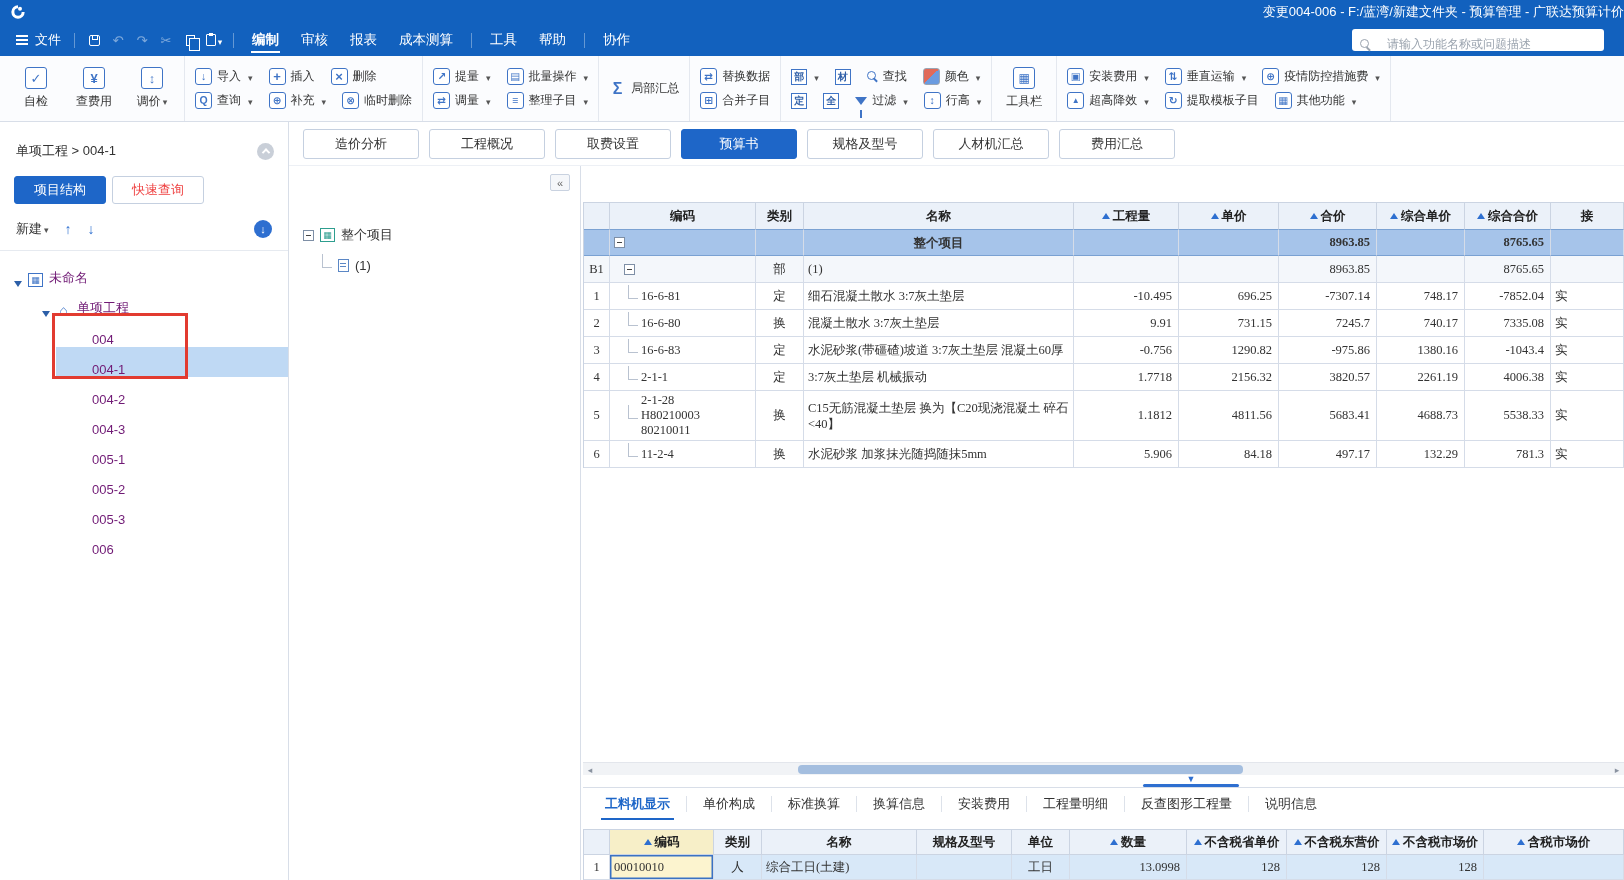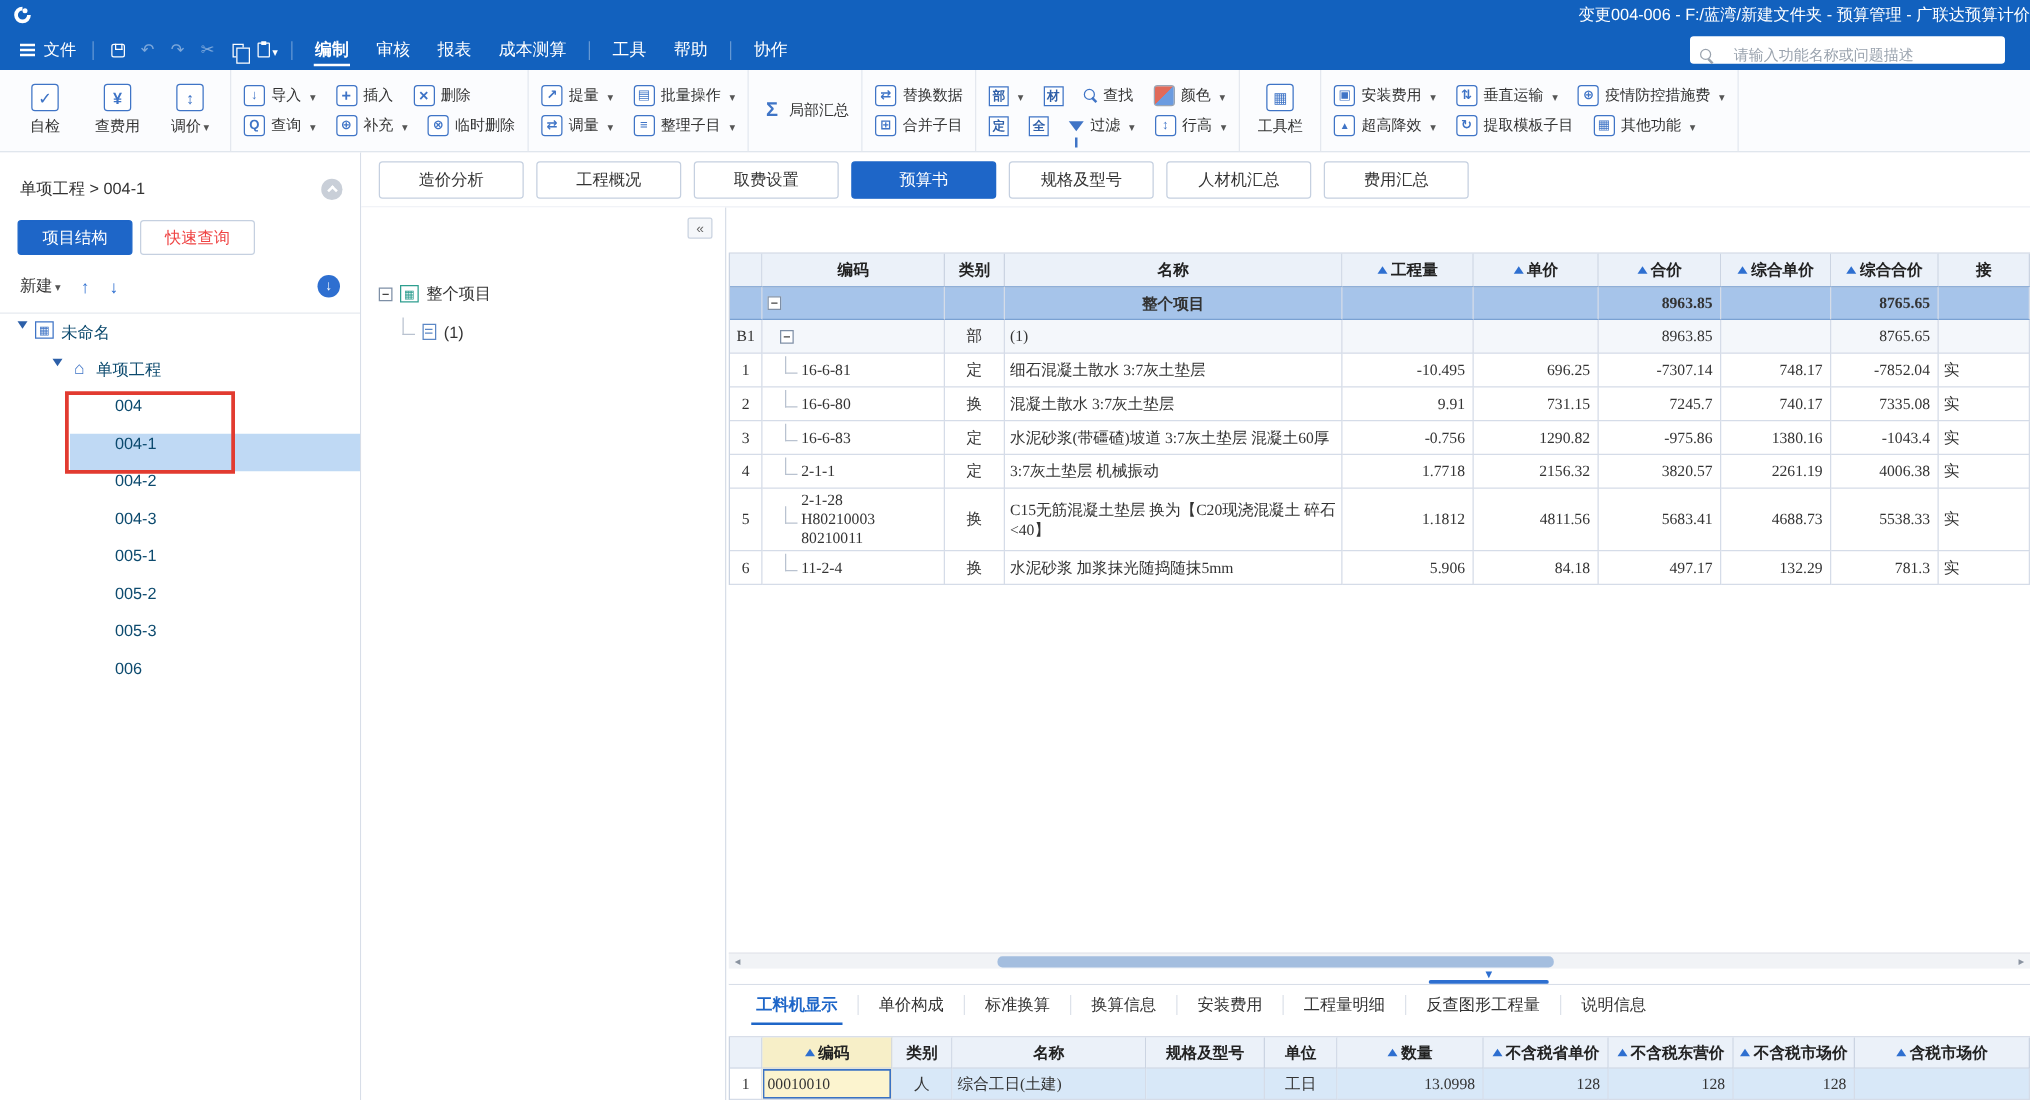--- a/index.html
+++ b/index.html
@@ -83,21 +83,21 @@
 .lp-bc{display:flex;align-items:center;justify-content:space-between;padding:20px 14px 8px 16px;font-size:13px;color:#333}
 .circ-btn{width:17px;height:17px;border-radius:50%;background:#C9CFD8;display:flex;align-items:center;justify-content:center}
 .chev-up{width:6px;height:6px;border-left:2px solid #fff;border-top:2px solid #fff;transform:rotate(45deg) translate(1px,1px)}
 .lp-tabs{display:flex;gap:6px;padding:8px 14px 10px}
 .lp-tab{height:28px;min-width:92px;display:flex;align-items:center;justify-content:center;font-size:13px;border-radius:3px;border:1px solid #C5D0E0;background:#fff;color:#ef4444;padding:0 10px}
 .lp-tab.active{background:#1E66C8;border-color:#1E66C8;color:#fff}
 .lp-act{display:flex;align-items:center;gap:16px;padding:6px 16px 12px;border-bottom:1px solid #E6EAF0;font-size:13px}
 .arrow-btn{color:#2E6FD0;font-weight:bold;font-size:14px}
 .dl-circ{margin-left:auto;width:18px;height:18px;border-radius:50%;background:#2E6FD0;color:#fff;display:flex;align-items:center;justify-content:center;font-size:11px}
 .tree{position:relative;padding-top:6px;flex:1;overflow:hidden}
-.tnode{height:30px;display:flex;align-items:flex-start;gap:6px;font-size:13px;color:#0c4a6e}
+.tnode{height:30px;display:flex;align-items:flex-end;gap:6px;font-size:13px;color:#701a75}
 .tnode.root{padding-left:14px}
 .tnode.proj{padding-left:42px}
 .tnode.leaf{margin-left:56px;padding-left:36px}
 .tnode.leaf.selected{background:#BFD9F4}
 .caret-down{width:0;height:0;border-left:4px solid transparent;border-right:4px solid transparent;border-top:6px solid #2C5FA8;flex:none}
 .node-ic{width:15px;height:14px;border:1.3px solid #3F74C6;color:#3F74C6;display:inline-flex;align-items:center;justify-content:center;font-size:9px;flex:none;background:#fff}
 .node-ic.bld::after{content:"▦"}
 .node-ic.home{border:none;font-size:14px;width:15px}
 .node-ic.home::after{content:"⌂"}
 .redbox{position:absolute;left:52px;top:62px;width:136px;height:66px;border:3px solid #E23B30;pointer-events:none;z-index:3}

